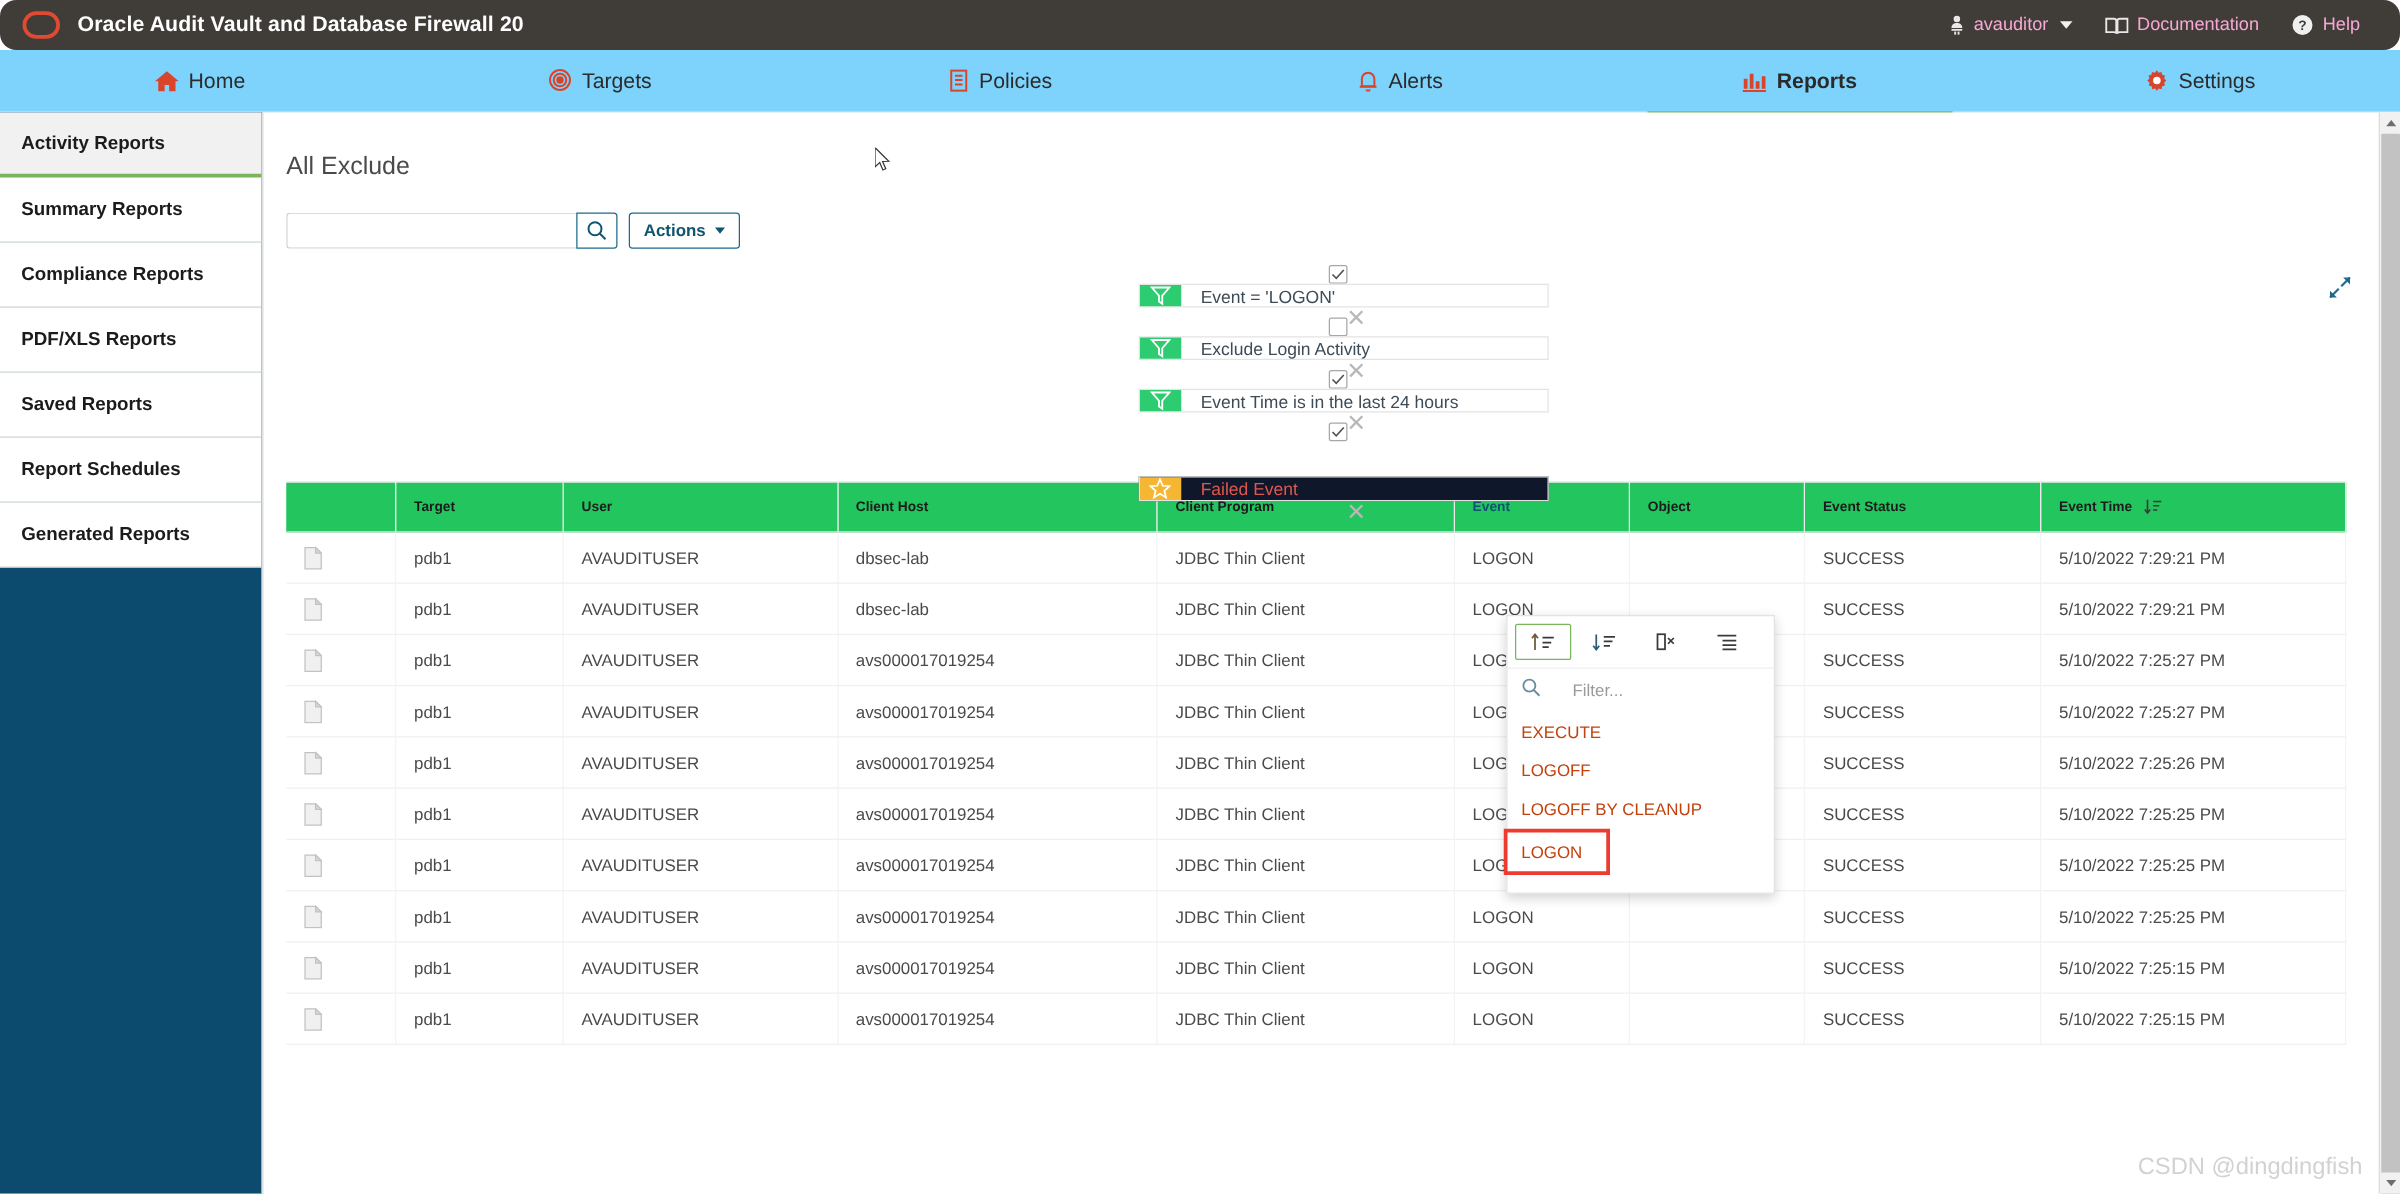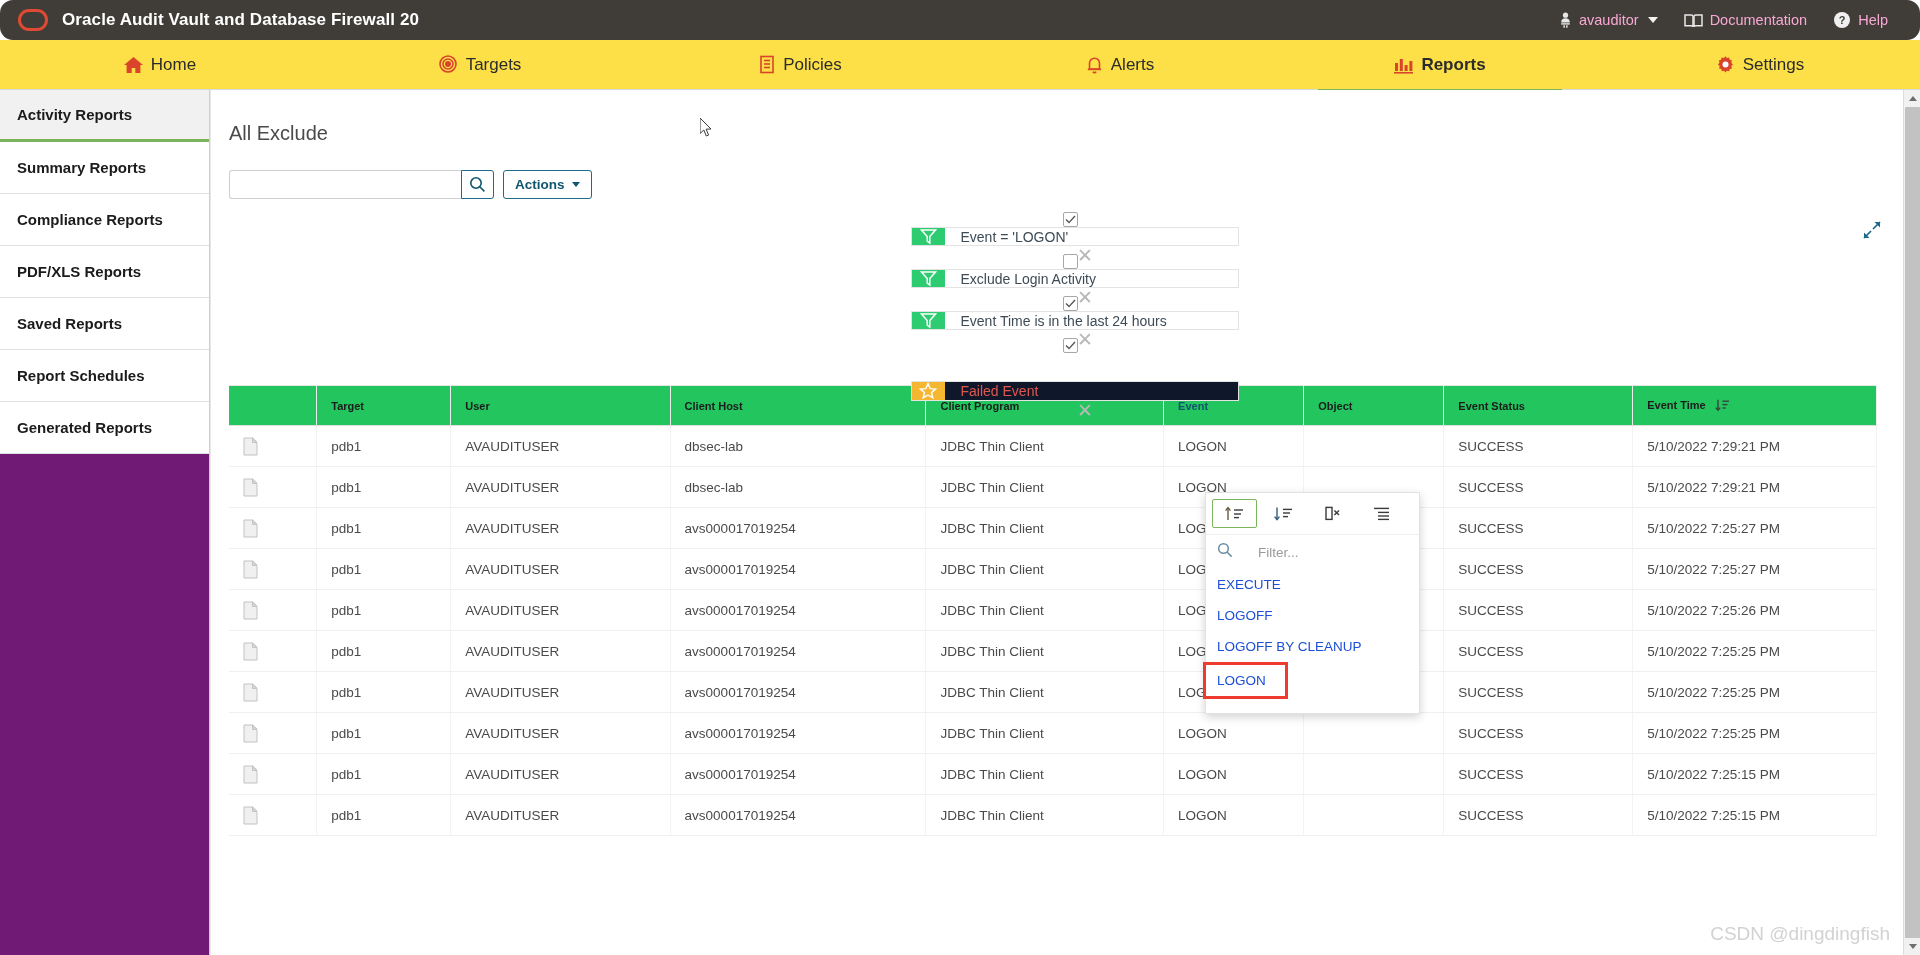--- a/index.html
+++ b/index.html
@@ -51,21 +51,21 @@
     width: 0; height: 0;
     border-left: 5px solid transparent;
     border-right: 5px solid transparent;
     border-top: 6px solid #f2f2f2;
     margin-left: 2px;
   }
 
   
   .mainnav {
     height: 50px;
-    background: #fde047;
+    background: #7dd3fc;
     display: flex;
     align-items: stretch;
     border-bottom: 1px solid #d9d9d9;
     position: relative;
   }
   .nav-item {
     flex: 1 1 0;
     display: flex;
     align-items: center;
     justify-content: center;
@@ -90,21 +90,21 @@
   .body-wrap {
     display: flex;
     height: calc(955px - 40px - 50px);
     position: relative;
   }
 
   
   .sidebar {
     width: 210px;
     flex: 0 0 210px;
-    background: #701a75;
+    background: #0c4a6e;
     border-right: 1px solid #cfcfcf;
   }
   .side-item {
     height: 52px;
     display: flex;
     align-items: center;
     padding-left: 17px;
     font-size: 15px;
     color: #1b1b1b;
     font-weight: bold;
@@ -320,21 +320,21 @@
     outline: none;
     font-size: 13.5px;
     color: #3a3a3a;
     width: 140px;
     font-family: "Liberation Sans", sans-serif;
     background: transparent;
   }
   .popup-filter input::placeholder { color: #9a9a9a; }
   .popup-opt {
     font-size: 13.5px;
-    color: #1d4ed8;
+    color: #c2410c;
     padding: 8px 0 8px 11px;
     cursor: pointer;
   }
   .popup-opt.boxed {
     outline: 3px solid #ee3b30;
     background: #fff;
     margin: 3px 134px 3px 0;
     padding-left: 11px;
   }
 

